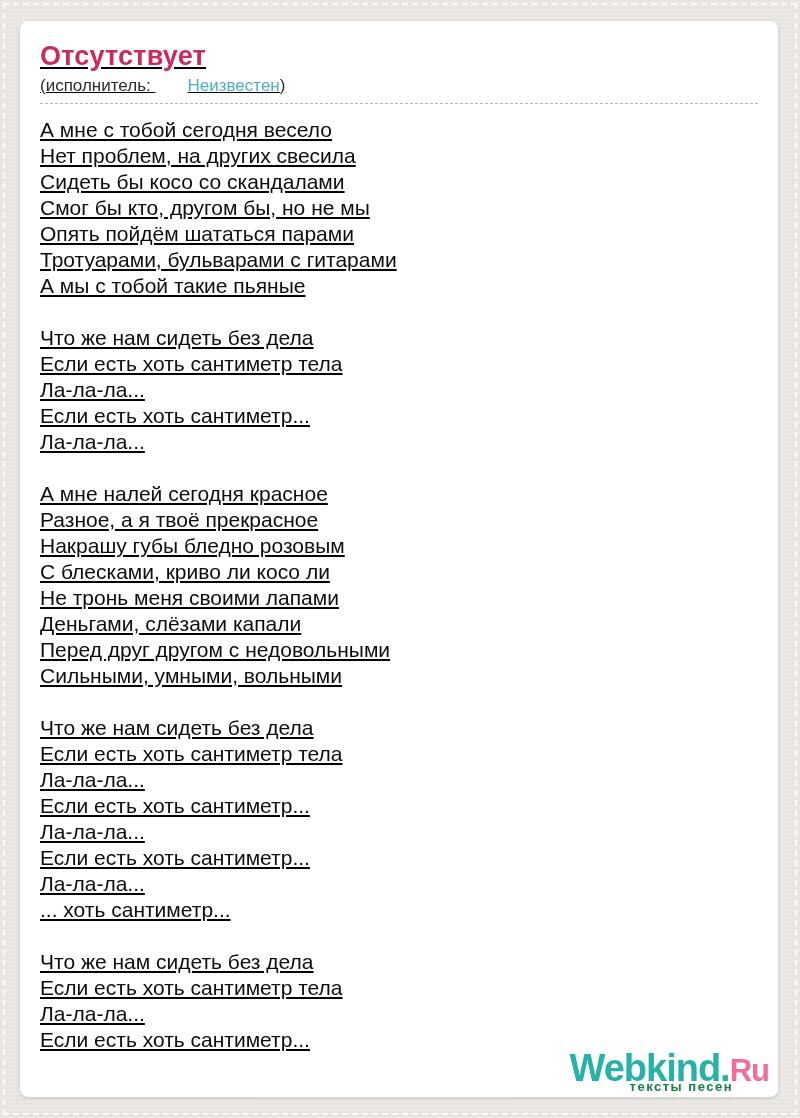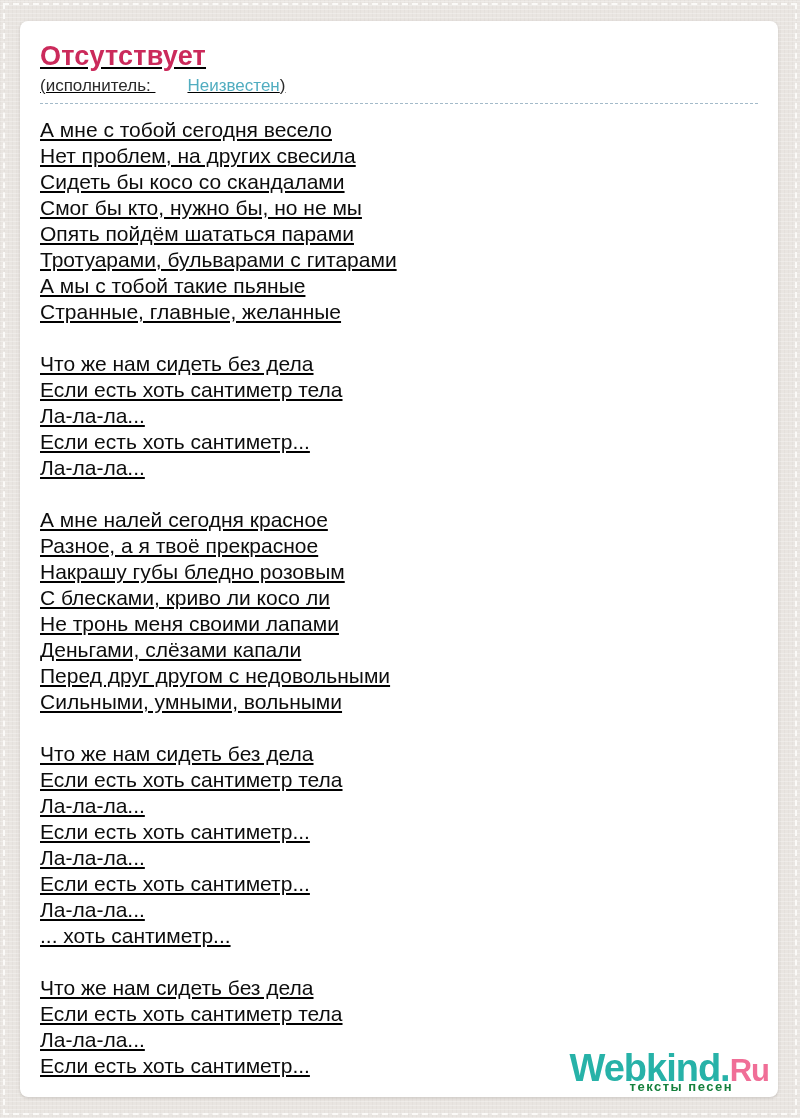--- a/index.html
+++ b/index.html
@@ -98,25 +98,24 @@
 
   <div class="artist-line">
     <span>(исполнитель: </span><a class="artist-link">Неизвестен</a><span>)</span>
   </div>
 
   <div class="lyrics" id="lyrics">
       <div class="stanza">
         <div class="line">А мне с тобой сегодня весело</div>
         <div class="line">Нет проблем, на других свесила</div>
         <div class="line">Сидеть бы косо со скандалами</div>
-        <div class="line">Смог бы кто, нужно бы, но не мы</div>
+        <div class="line">Смог бы кто, другом бы, но не мы</div>
         <div class="line">Опять пойдём шататься парами</div>
         <div class="line">Тротуарами, бульварами с гитарами</div>
         <div class="line">А мы с тобой такие пьяные</div>
-        <div class="line">Странные, главные, желанные</div>
       </div>
       <div class="stanza">
         <div class="line">Что же нам сидеть без дела</div>
         <div class="line">Если есть хоть сантиметр тела</div>
         <div class="line">Ла-ла-ла...</div>
         <div class="line">Если есть хоть сантиметр...</div>
         <div class="line">Ла-ла-ла...</div>
       </div>
       <div class="stanza">
         <div class="line">А мне налей сегодня красное</div>

